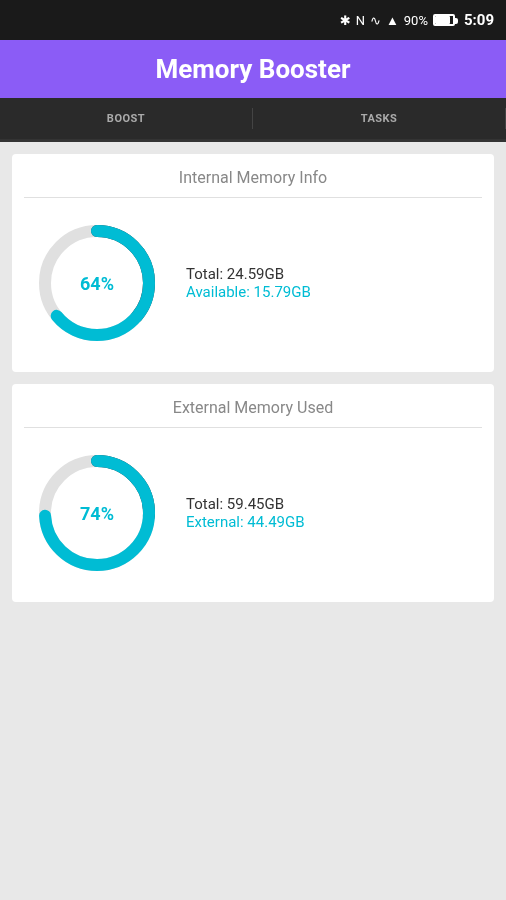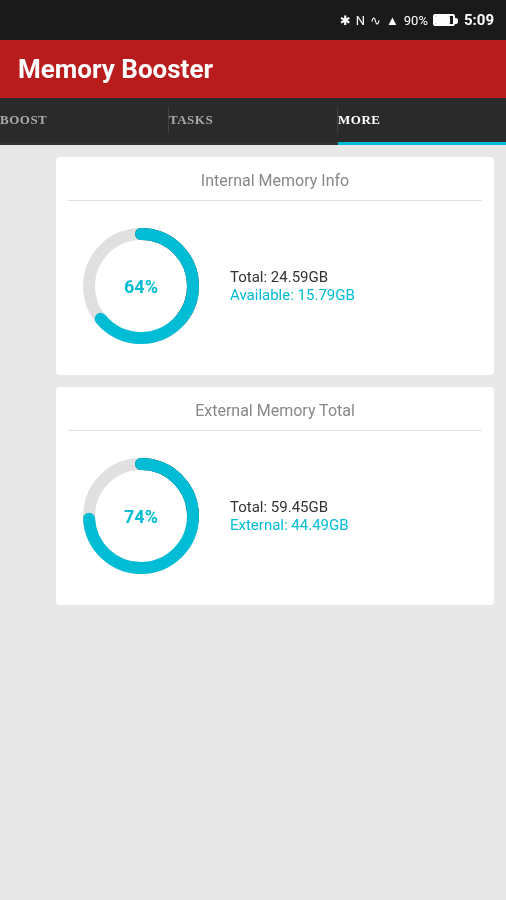--- a/index.html
+++ b/index.html
@@ -63,47 +63,48 @@
 
     .battery-fill {
       background: white;
       width: 85%;
       height: 100%;
       border-radius: 1px;
     }
 
     
     .app-header {
-      background: #b91c1c;
+      background: #8b5cf6;
       padding: 14px 18px 14px 18px;
+      text-align: center;
     }
 
     .app-title {
       color: white;
       font-size: 26px;
       font-weight: bold;
     }
 
     
     .tab-bar {
       background: #2a2a2a;
       display: flex;
       border-bottom: 3px solid #333;
     }
 
     .tab-item {
       flex: 1;
+      text-align: center;
       padding: 14px 0;
       color: #aaaaaa;
-      font-size: 13px;
+      font-size: 11px;
       font-weight: bold;
       letter-spacing: 0.5px;
       cursor: pointer;
       position: relative;
-      font-family: Liberation Serif, serif;
     }
 
     .tab-item.active-more {
       color: white;
     }
 
     .tab-item.active-more::after {
       content: '';
       position: absolute;
       bottom: -3px;
@@ -119,21 +120,20 @@
       margin: 10px 0;
     }
 
     
     .content {
       background: #e8e8e8;
       padding: 12px;
       display: flex;
       flex-direction: column;
       gap: 12px;
-      margin-left: 44px;
     }
 
     
     .memory-card {
       background: white;
       border-radius: 4px;
       padding: 0;
       overflow: hidden;
     }
 
@@ -241,23 +241,20 @@
 
 <div class="tab-bar">
   <div class="tab-item">
     <span>BOOST</span>
   </div>
   <div class="tab-divider"></div>
   <div class="tab-item">
     <span>TASKS</span>
   </div>
   <div class="tab-divider"></div>
-  <div class="tab-item active-more">
-    <span>MORE</span>
-  </div>
 </div>
 
 <div class="content">
 
   <div class="memory-card">
     <div class="card-title">Internal Memory Info</div>
     <div class="card-divider"></div>
     <div class="card-body">
       <div class="ring-container">
         <svg class="ring-svg" viewBox="0 0 130 130">
@@ -270,21 +267,21 @@
         <div class="ring-percent">64%</div>
       </div>
       <div class="memory-info">
         <div class="info-line">Total: 24.59GB</div>
         <div class="info-line available">Available: 15.79GB</div>
       </div>
     </div>
   </div>
 
   <div class="memory-card">
-    <div class="card-title">External Memory Total</div>
+    <div class="card-title">External Memory Used</div>
     <div class="card-divider"></div>
     <div class="card-body">
       <div class="ring-container">
         <svg class="ring-svg" viewBox="0 0 130 130">
           <circle class="ring-bg" cx="65" cy="65" r="52"></circle>
 
           <circle class="ring-progress ring-progress-dark" cx="65" cy="65" r="52" stroke-dasharray="326.7" stroke-dashoffset="242.0"></circle>
 
           <circle class="ring-progress ring-progress-blue" cx="65" cy="65" r="52" stroke-dasharray="326.7" stroke-dashoffset="84.9"></circle>
         </svg>

